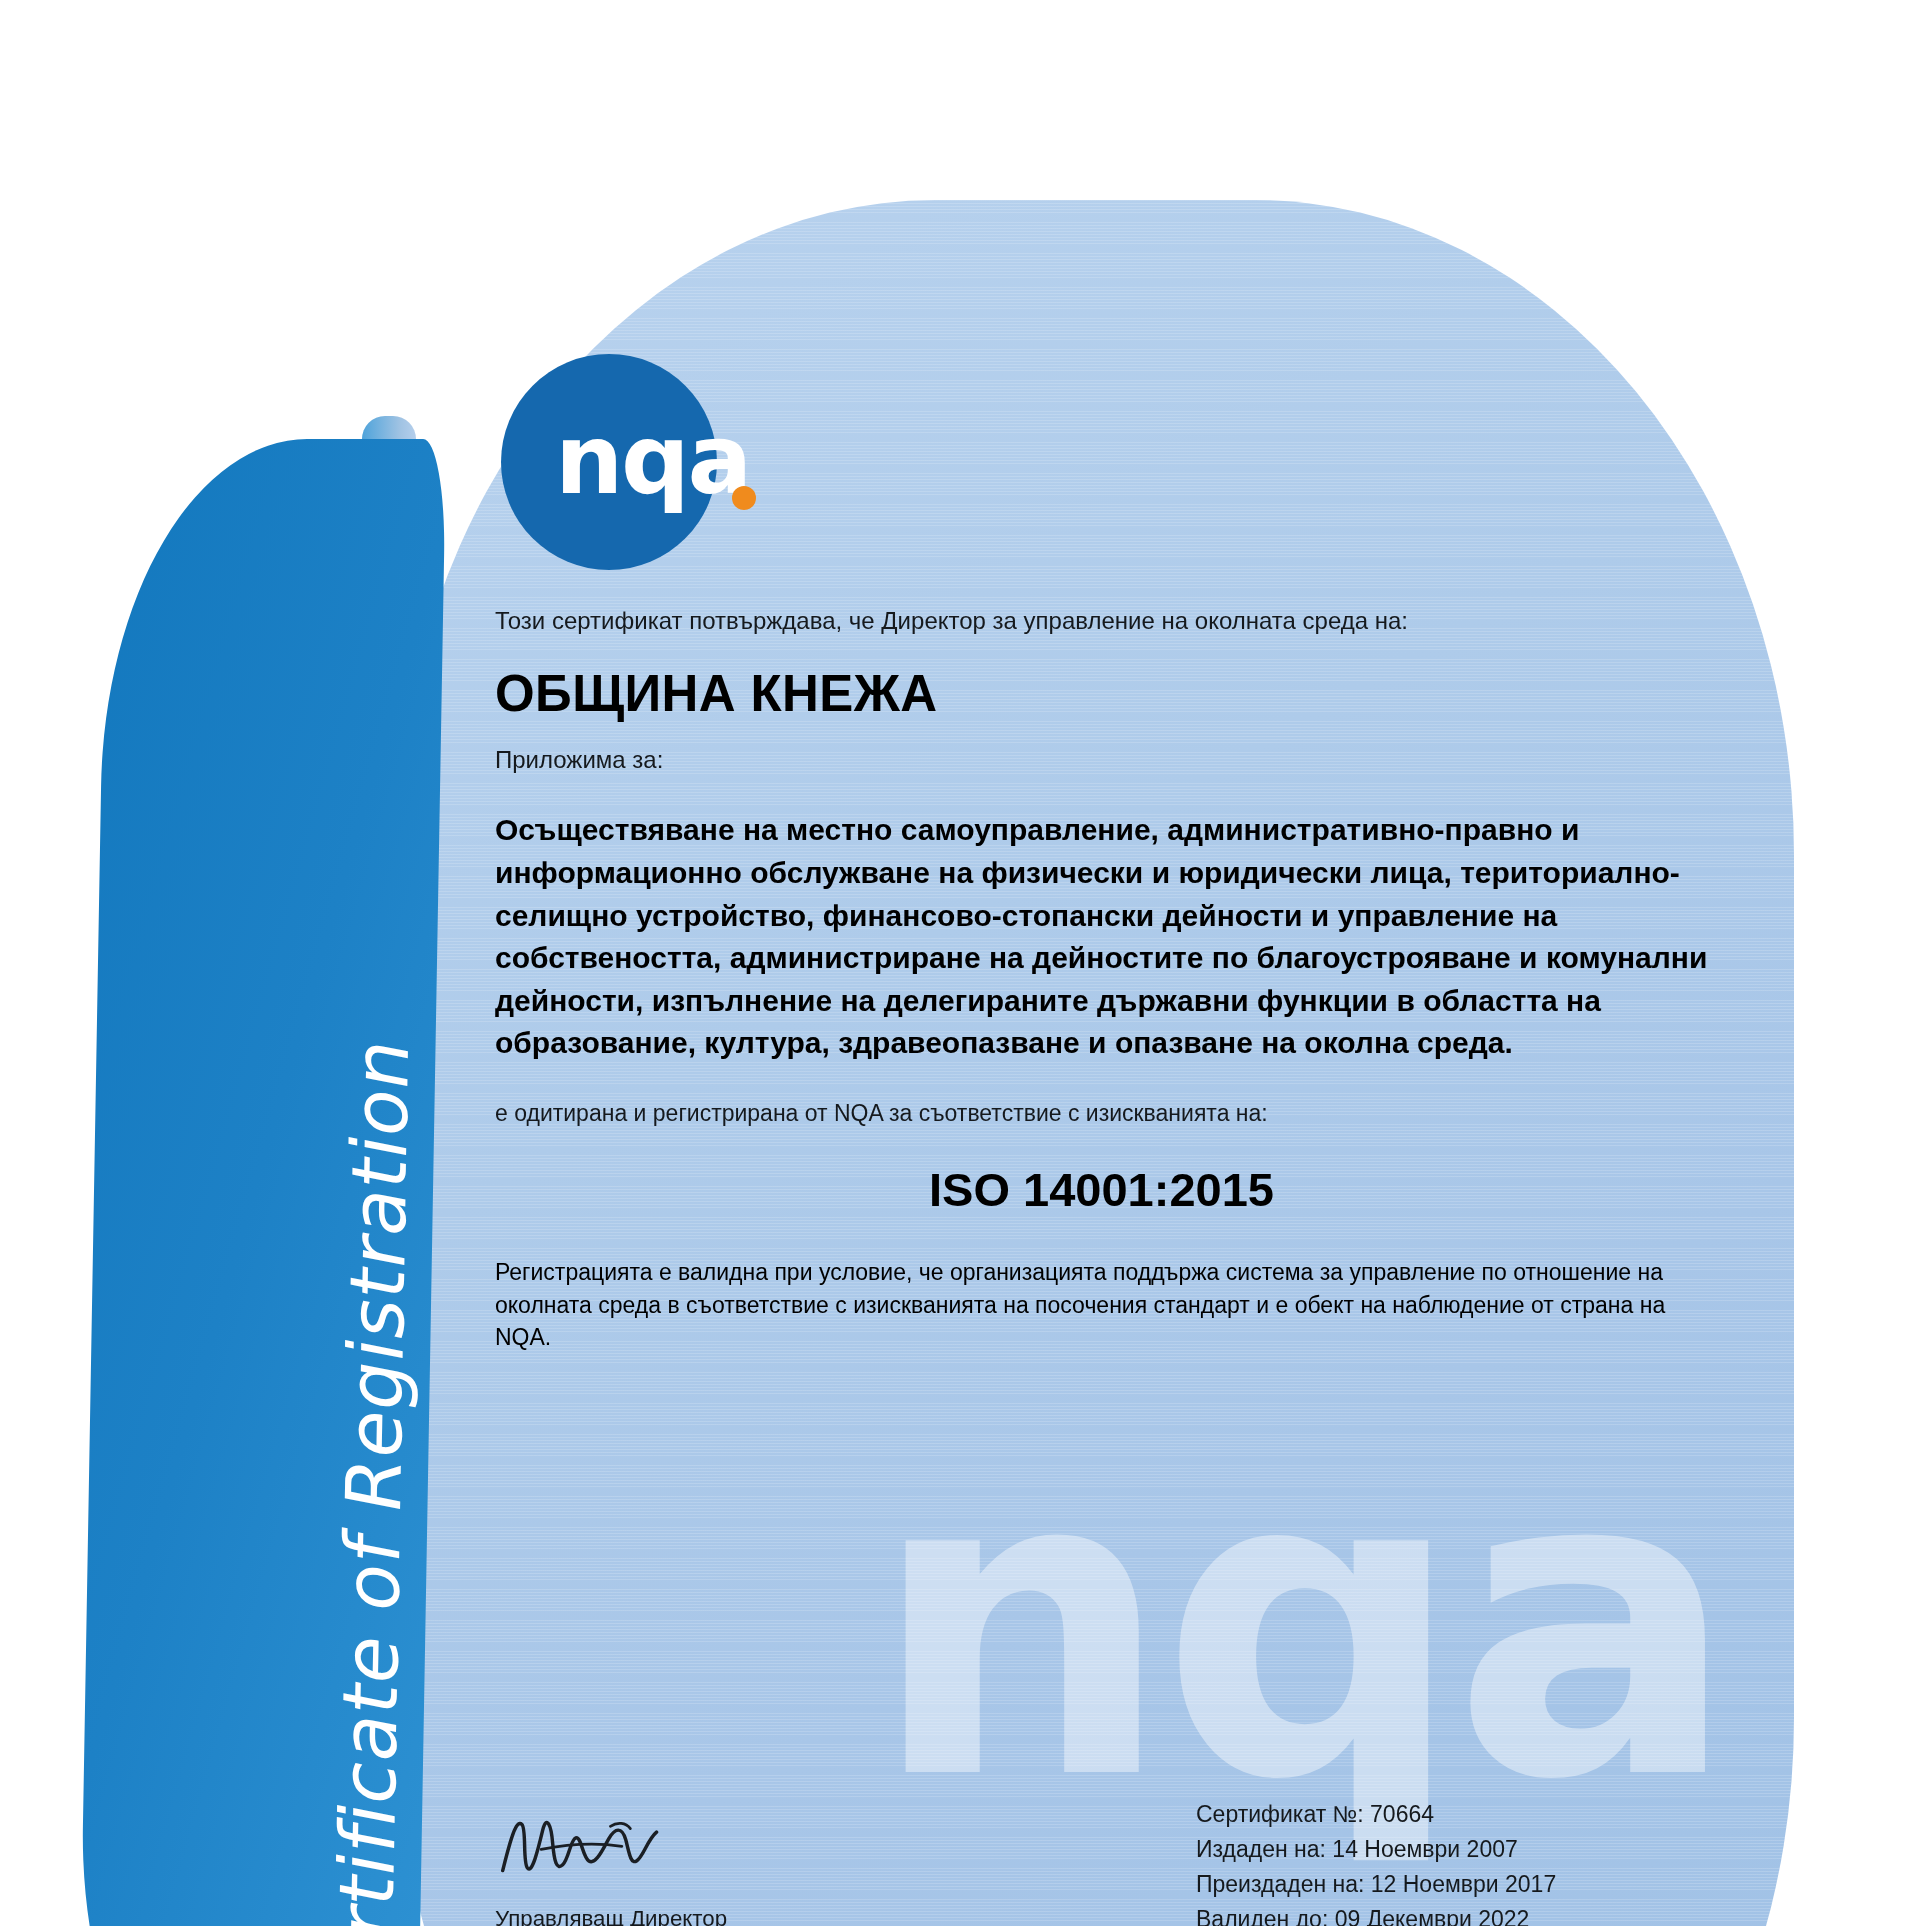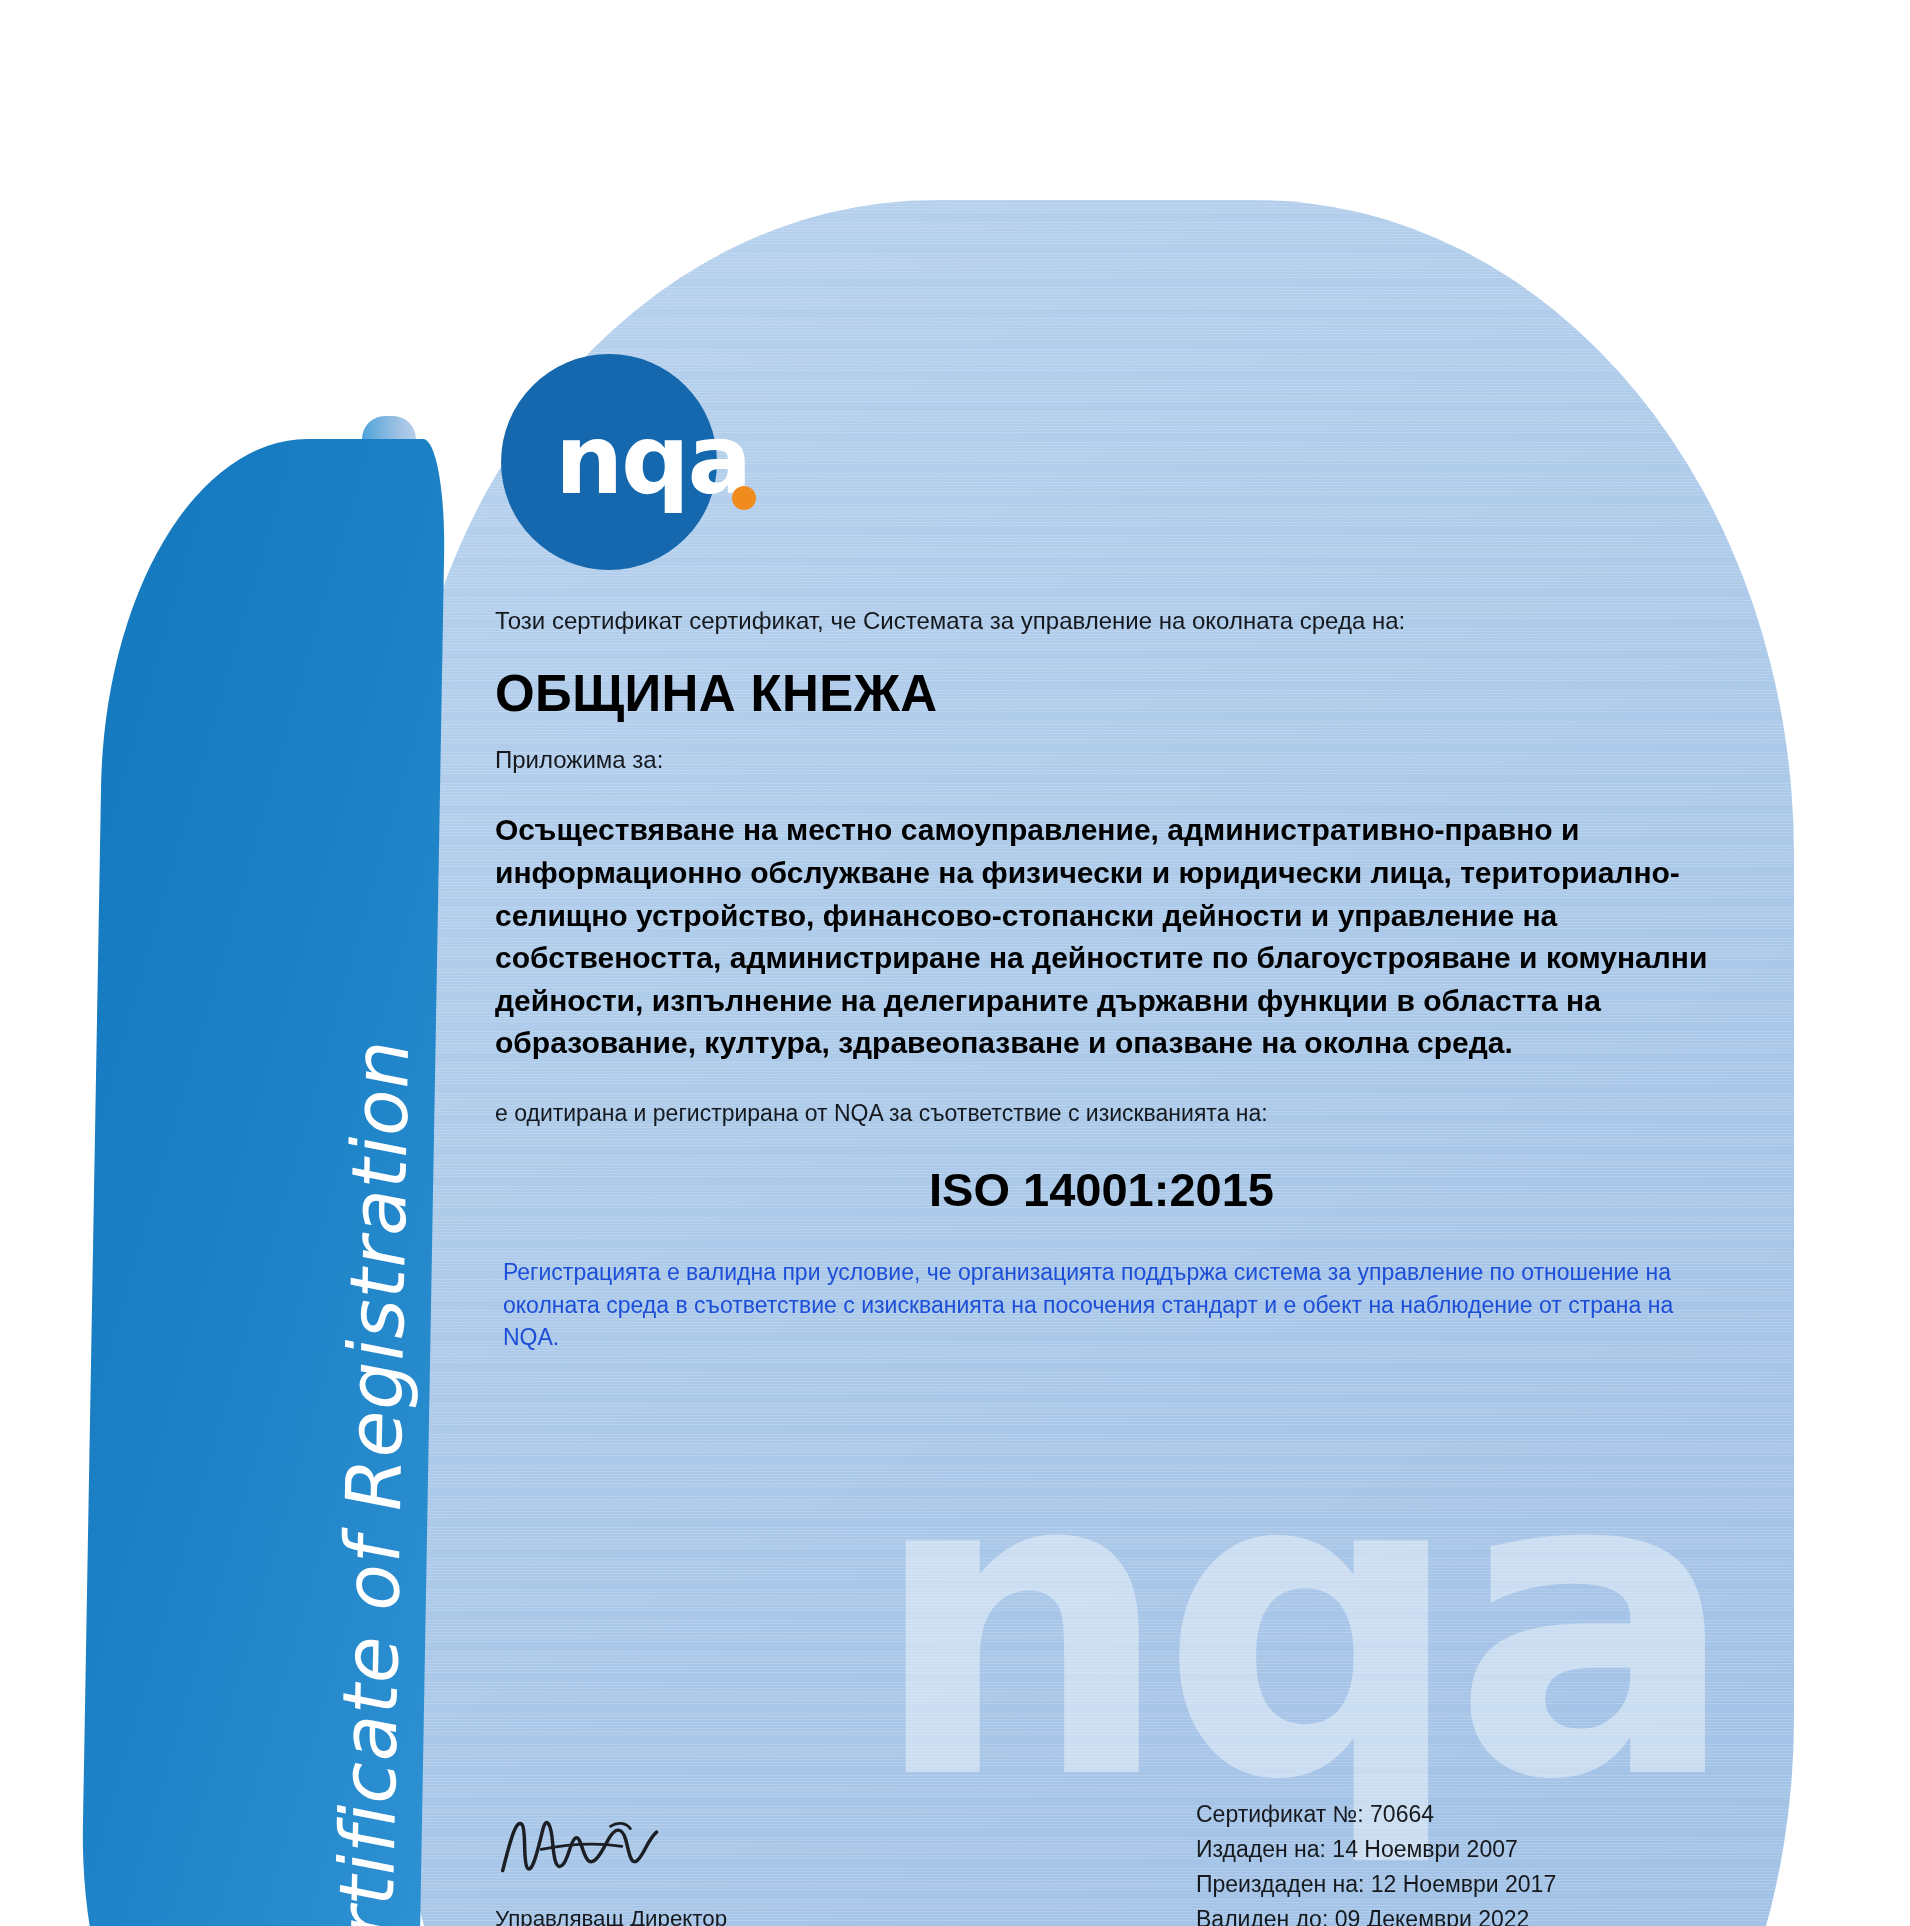--- a/index.html
+++ b/index.html
@@ -199,22 +199,22 @@
     font-size: 47px;
     font-weight: 700;
     letter-spacing: 0px;
     margin: 0 0 39px 0;
     color: #000000;
     text-align: center;
   }
   .validity {
     font-size: 23px;
     line-height: 1.42;
-    margin: 8px;
-    color: #1d4ed8;
+    margin: 0;
+    color: #000000;
     max-width: 1225px;
   }
 
   
   .signature-block {
     position: absolute;
     left: 495px;
     top: 1803px;
     width: 578px;
   }
@@ -255,21 +255,21 @@
     </div>
   </div>
 
   <div class="logo">
     <div class="logo-circle"></div>
     <div class="logo-text">nqa</div>
     <div class="logo-dot"></div>
   </div>
 
   <div class="content">
-    <p class="line-intro">Този сертификат сертификат, че Системата за управление на околната среда на:</p>
+    <p class="line-intro">Този сертификат потвърждава, че Директор за управление на околната среда на:</p>
     <h1 class="org-name">ОБЩИНА КНЕЖА</h1>
     <p class="scope-label">Приложима за:</p>
     <p class="scope-body">Осъществяване на местно самоуправление, административно-правно и информационно обслужване на физически и юридически лица, териториално-селищно устройство, финансово-стопански дейности и управление на собствеността, администриране на дейностите по благоустрояване и комунални дейности, изпълнение на делегираните държавни функции в областта на образование, култура, здравеопазване и опазване на околна среда.</p>
     <p class="audited-line">е одитирана и регистрирана от NQA за съответствие с изискванията на:</p>
     <p class="standard">ISO 14001:2015</p>
     <p class="validity">Регистрацията е валидна при условие, че организацията поддържа система за управление по отношение на околната среда в съответствие с изискванията на посочения стандарт и е обект на наблюдение от страна на NQA.</p>
   </div>
 
   <div class="signature-block">
     <svg class="signature-mark" viewBox="0 0 520 230">

